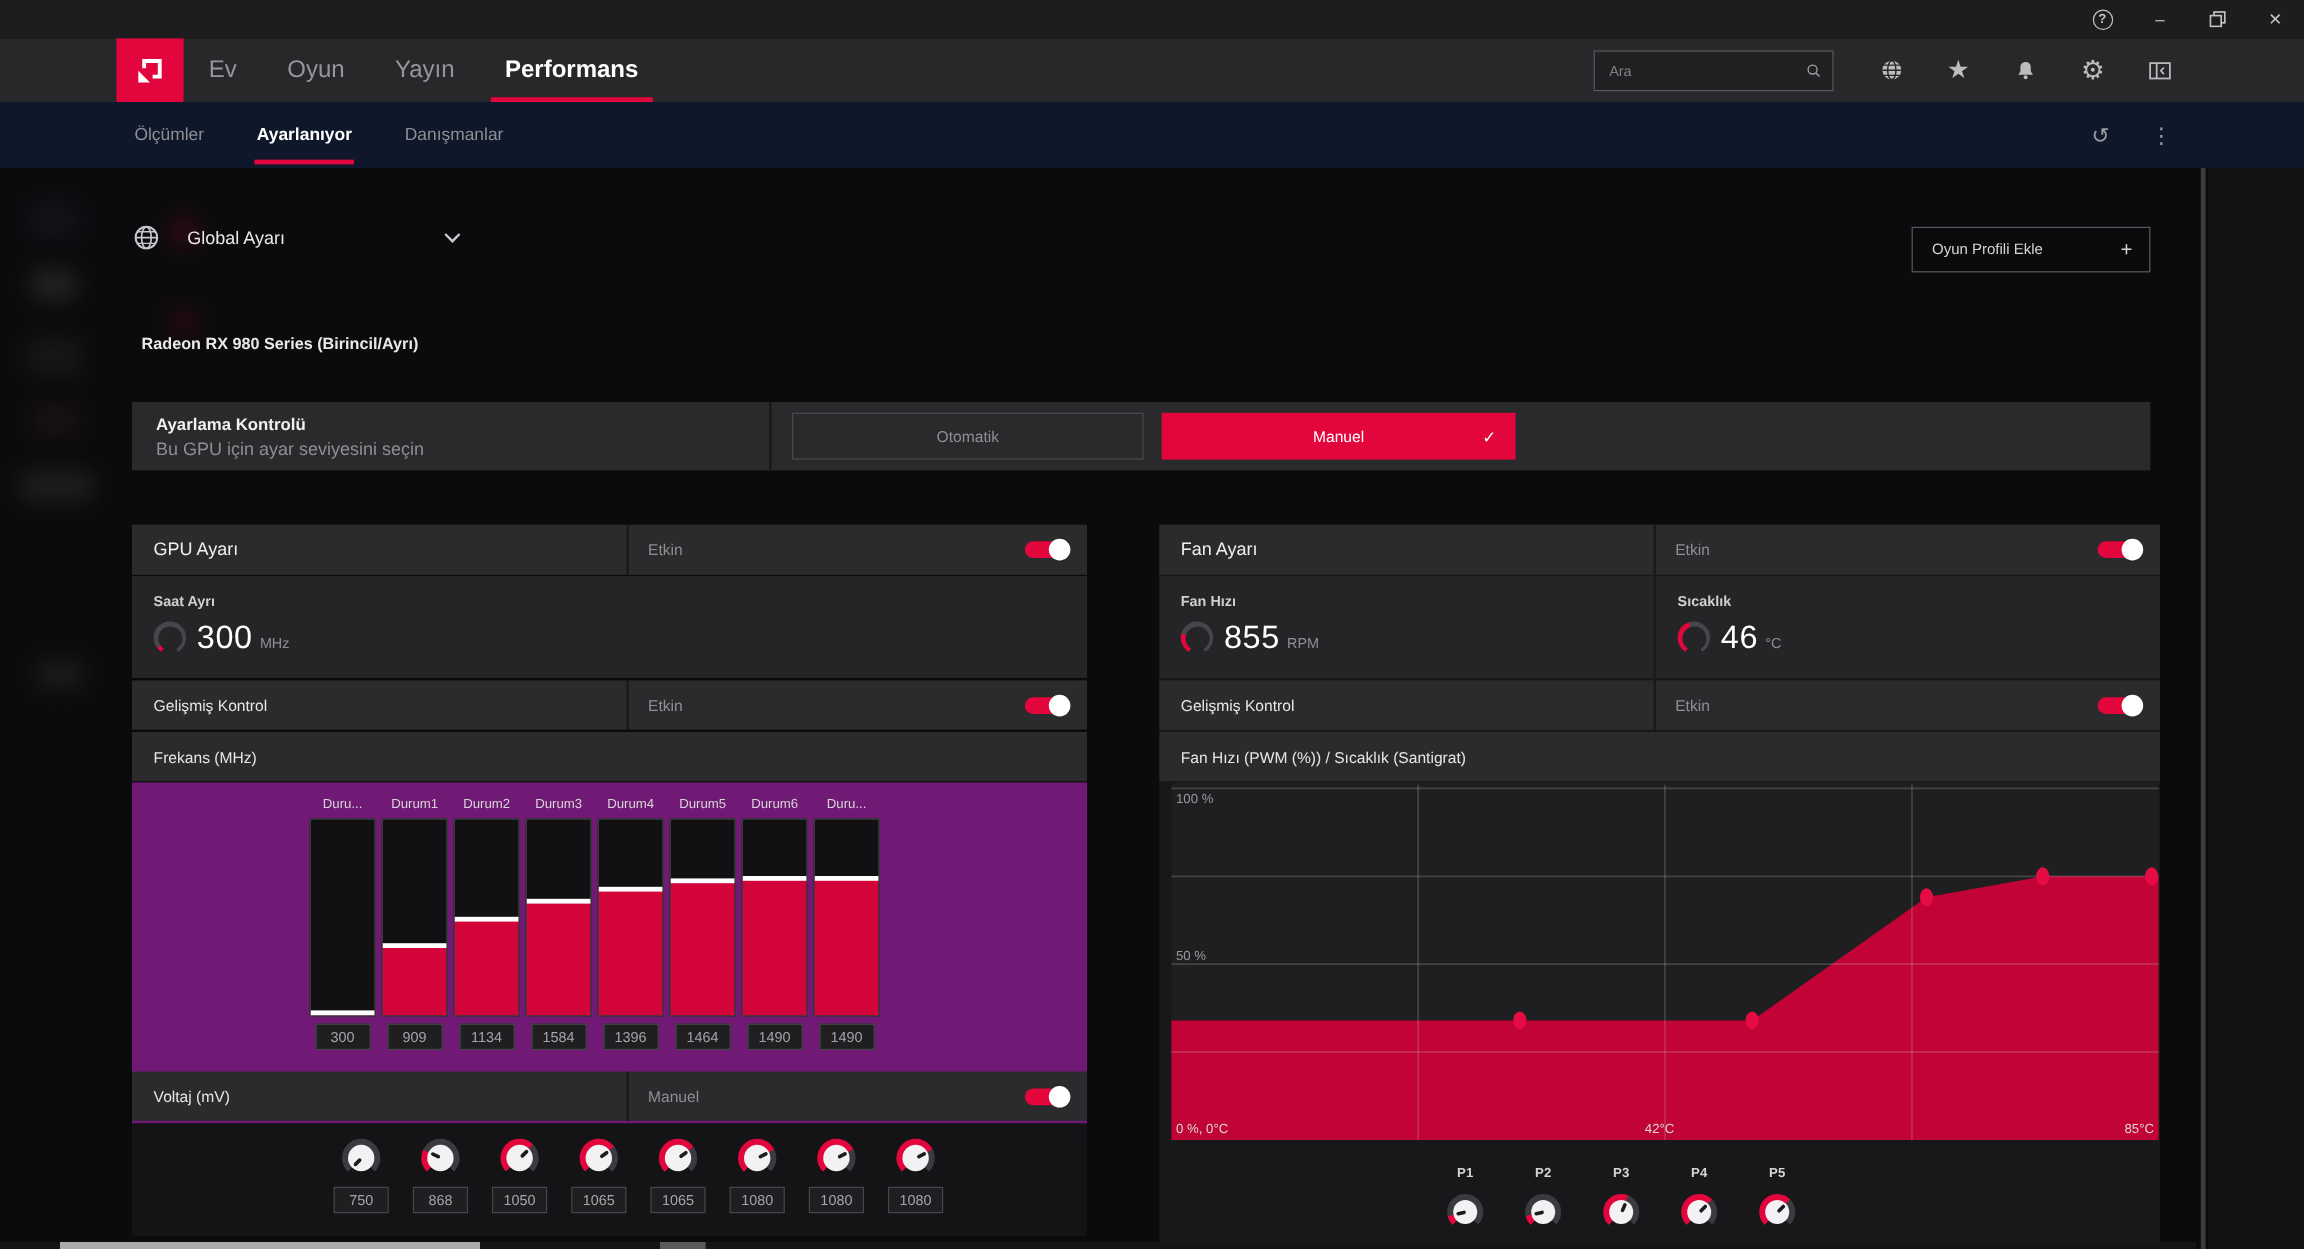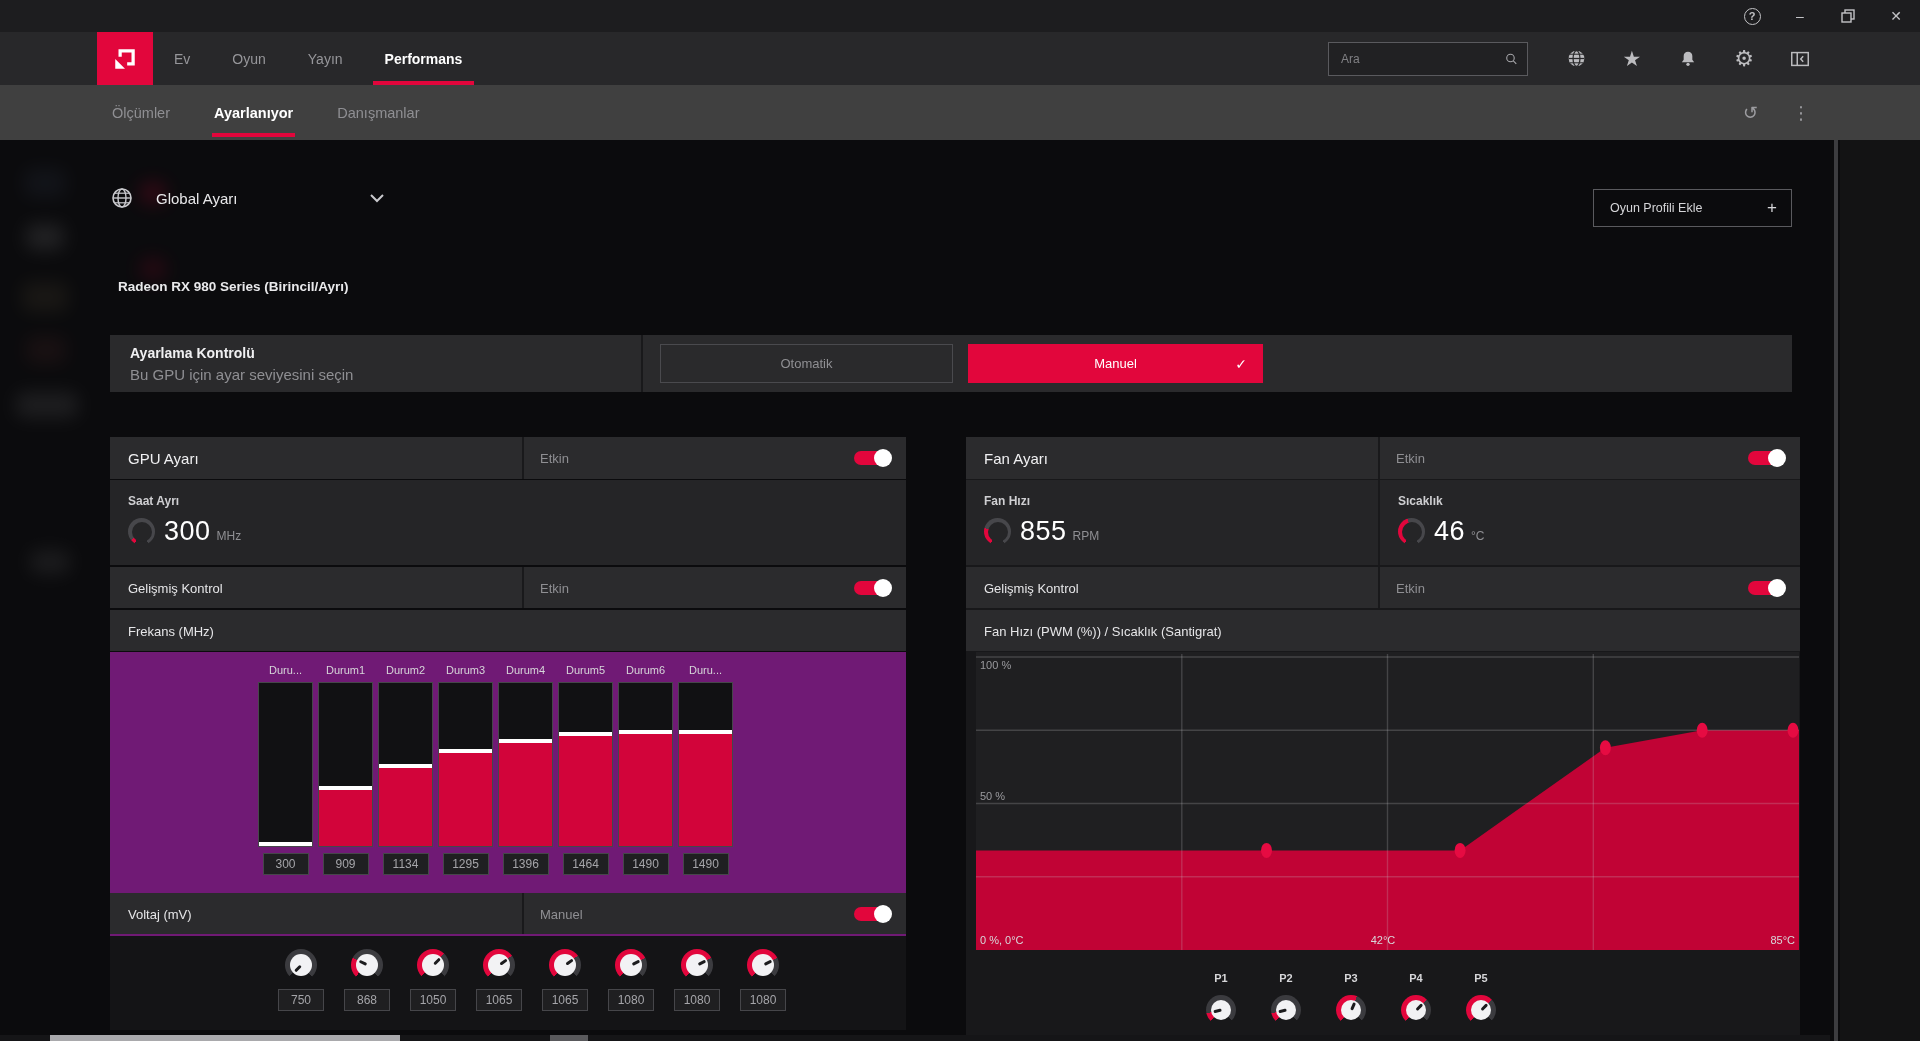--- a/index.html
+++ b/index.html
@@ -16,33 +16,33 @@
   .tb-btn { width:48px; height:32px; display:flex; align-items:center; justify-content:center;
     color:#c3c3c6; font-size:14px; }
   .tb-help { width:17px; height:17px; border:1.4px solid #c3c3c6; border-radius:50%;
     display:flex; align-items:center; justify-content:center; font-size:11px; font-weight:bold; }
 
   
   #navbar { position:absolute; left:0; top:32px; width:1920px; height:53px; background:#28282a; }
   #amd-logo { position:absolute; left:97px; top:0; width:56px; height:53px; background:#e2063c;
     display:flex; align-items:center; justify-content:center; }
   #nav-tabs { position:absolute; left:172px; top:0; height:53px; display:flex; gap:38px; align-items:stretch; }
-  .nav-tab { position:relative; display:flex; align-items:center; font-size:14px; color:#96969a; padding:0 2px; }
+  .nav-tab { position:relative; display:flex; align-items:center; font-size:20px; color:#96969a; padding:0 2px; }
   .nav-tab.active { color:#ffffff; font-weight:bold; }
   .nav-tab.active::after { content:""; position:absolute; left:-10px; right:-10px; bottom:0; height:4px; background:#e2063c; }
   #nav-search { position:absolute; left:1328px; top:10px; width:200px; height:34px;
     border:1px solid #5a5a5e; background:#212123; display:flex; align-items:center; }
   #nav-search input { flex:1; background:transparent; border:none; outline:none; color:#cfcfd2;
     font-size:12px; padding:0 8px 0 12px; font-family:"Liberation Sans", sans-serif; }
   #nav-search input::placeholder { color:#808084; }
   #nav-icons { position:absolute; left:1548px; top:0; height:53px; display:flex; align-items:center; }
   .nav-ico { width:56px; height:53px; display:flex; align-items:center; justify-content:center; color:#bcbcbf; font-size:19px; }
 
   
-  #subnav { position:absolute; left:0; top:85px; width:1920px; height:55px; background:#404040; }
+  #subnav { position:absolute; left:0; top:85px; width:1920px; height:55px; background:#0f172a; }
   #subnav-tabs { position:absolute; left:112px; top:0; height:55px; display:flex; gap:44px; }
   .sub-tab { position:relative; display:flex; align-items:center; font-size:14.5px; color:#8f8f93; }
   .sub-tab.active { color:#ffffff; font-weight:bold; }
   .sub-tab.active::after { content:""; position:absolute; left:-2px; right:-2px; bottom:3px; height:4px; background:#e2063c; }
   #subnav-actions { position:absolute; right:110px; top:0; height:55px; display:flex; gap:34px; align-items:center; }
   .sub-ico { color:#9c9ca0; font-size:18px; }
 
   
   .blob { position:absolute; border-radius:8px; filter:blur(9px); opacity:0.13; }
 
@@ -306,21 +306,21 @@
           </div>
           <div class="val-box">1134</div>
         </div>
         <div class="freq-col">
           <div class="freq-label">Durum3</div>
           <div class="freq-slider">
             <div class="freq-fill" style="height: 58.5294%;">
               <div class="freq-handle"></div>
             </div>
           </div>
-          <div class="val-box">1295</div>
+          <div class="val-box">1584</div>
         </div>
         <div class="freq-col">
           <div class="freq-label">Durum4</div>
           <div class="freq-slider">
             <div class="freq-fill" style="height: 64.4706%;">
               <div class="freq-handle"></div>
             </div>
           </div>
           <div class="val-box">1396</div>
         </div>

